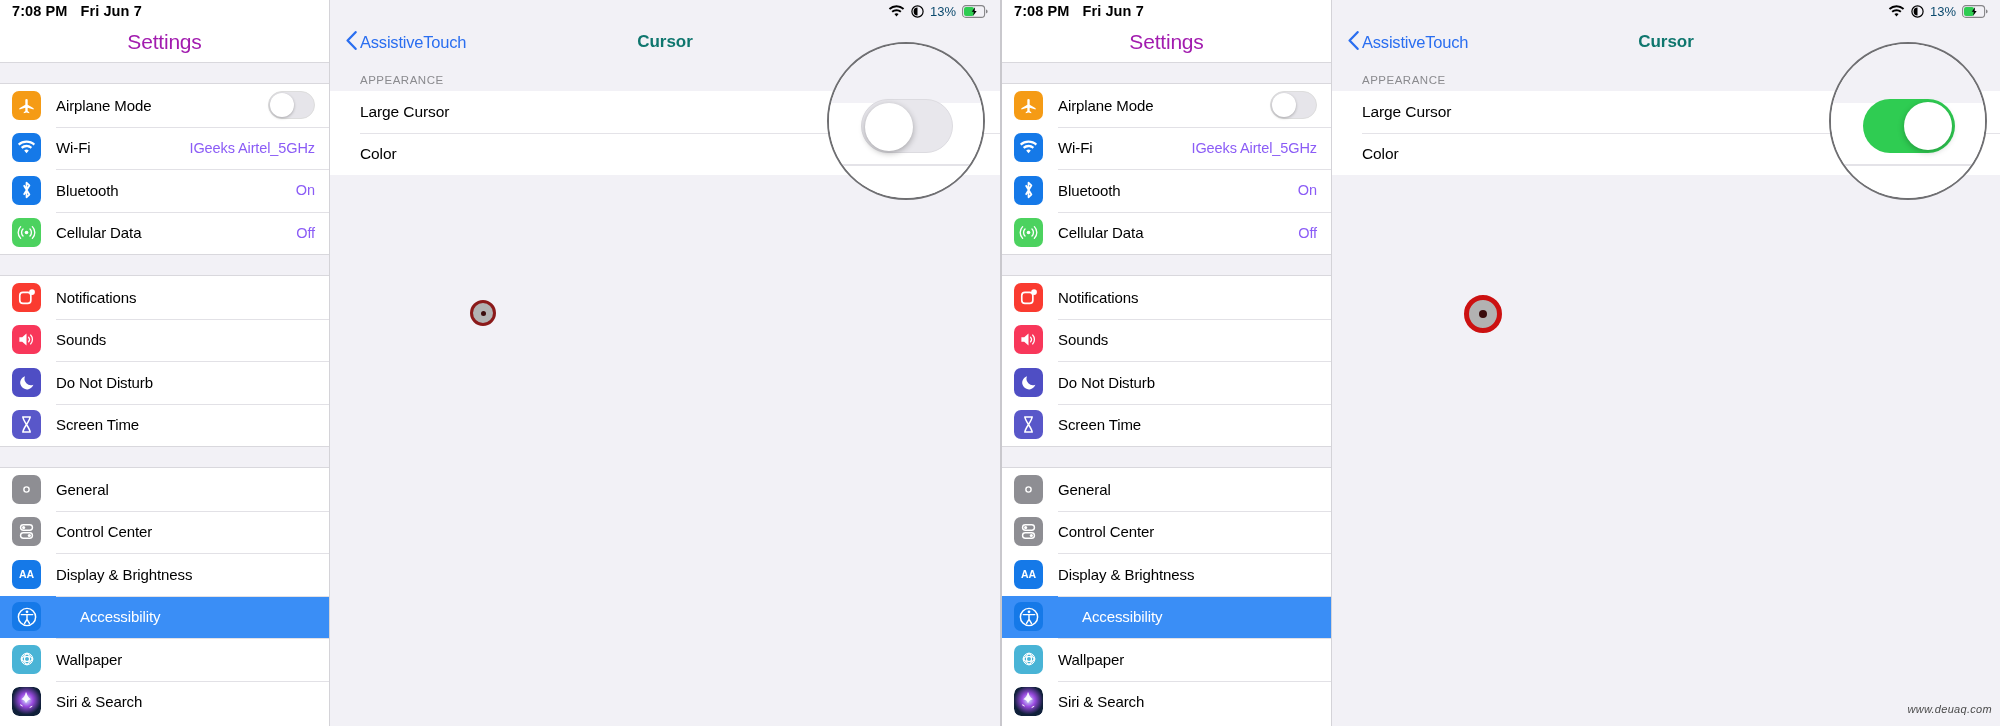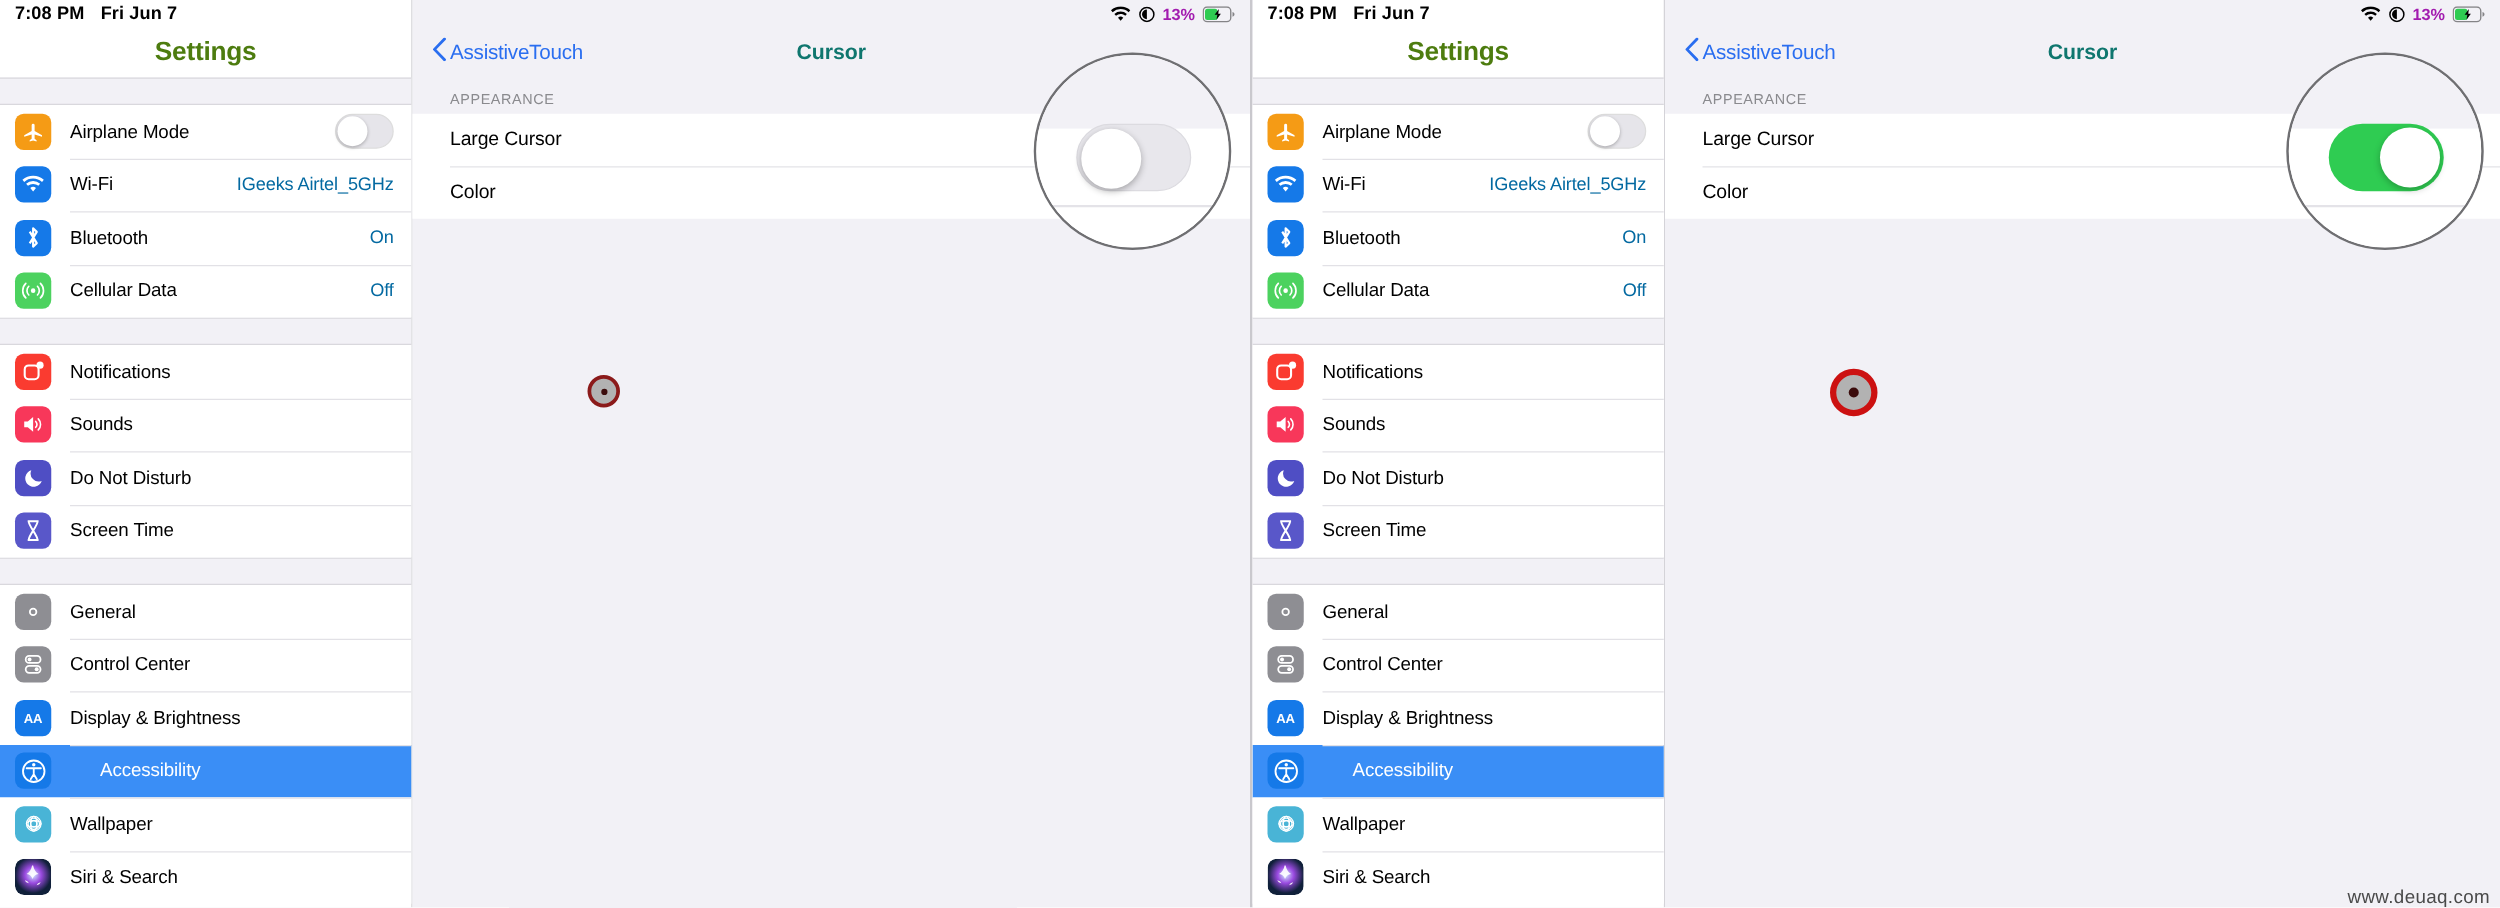--- a/index.html
+++ b/index.html
@@ -16,54 +16,54 @@
   
   .sidebar { width:330px; height:726px; background:#ffffff; position:relative;
              border-right:1px solid #d4d3d8; flex:0 0 330px; }
 
   .statusbar { height:22px; display:flex; align-items:center; padding:0 10px 0 12px;
                font-size:14.5px; font-weight:bold; color:#000; letter-spacing:.1px; }
   .sb-time { margin-right:13px; }
   .sb-date { font-weight:bold; }
 
   .sb-title { height:40px; display:flex; align-items:center; justify-content:center;
-              font-size:21px; font-weight:bold; color:#4d7c0f; letter-spacing:-.2px; }
+              font-size:21px; font-weight:normal; color:#a21caf; letter-spacing:-.2px; }
 
   .group { background:#ffffff; }
   .group-gap { height:22px; background:#f2f1f6; border-top:1px solid #d9d8dd;
                border-bottom:1px solid #d9d8dd; }
   .group-gap.first { border-top:1px solid #d9d8dd; }
 
   .row { display:flex; align-items:center; height:42.5px; padding-left:12px;
          padding-right:14px; position:relative; background:#fff; }
   .row + .row::before { content:""; position:absolute; left:56px; right:0; top:0;
                         height:1px; background:#e2e1e6; }
   .row.selected { background:#3a8ef6; }
   .row.selected .row-label { color:#ffffff;margin-left:24px; }
 
   .ic { width:29px; height:29px; border-radius:7px; flex:0 0 29px; margin-right:15px;
         display:flex; align-items:center; justify-content:center; position:relative;
         color:#fff; }
   .ic svg { display:block; }
 
   .row-label { font-size:15px; color:#000; letter-spacing:-.1px; white-space:nowrap; }
-  .row-value { margin-left:auto; font-size:14.5px; color:#0369a1; letter-spacing:-.1px; }
+  .row-value { margin-left:auto; font-size:14.5px; color:#8b5cf6; letter-spacing:-.1px; }
 
   
   .switch { margin-left:auto; width:47px; height:28px; border-radius:14px;
             background:#e6e5ea; border:1px solid #ddd; position:relative; flex:0 0 47px; }
   .switch .knob { position:absolute; top:1px; left:1px; width:24px; height:24px;
                   border-radius:50%; background:#fff; box-shadow:0 1px 3px rgba(0,0,0,.28); }
 
   
   .detail { flex:1; height:726px; background:#f2f1f6; position:relative; }
   .detail-status { height:22px; display:flex; align-items:center; justify-content:flex-end;
                    padding-right:12px; gap:6px; }
   .st-icon { display:flex; align-items:center; }
-  .st-pct { font-size:13px; font-weight:bold; color:#a21caf;text-align:right; }
+  .st-pct { font-size:13px; font-weight:normal; color:#0c4a6e;text-align:right; }
 
   .nav { height:40px; display:flex; align-items:center; position:relative; padding:0 16px; }
   .back { display:flex; align-items:center; color:#2a6ef0; font-size:16.5px;
           letter-spacing:-.2px; cursor:pointer;text-align:center; }
   .back svg { margin-right:3px; }
   .nav-title { position:absolute; left:0; right:0; text-align:center; font-size:17px;
                font-weight:bold; color:#0f766e; pointer-events:none; }
 
   .sec-hdr { font-size:11.5px; color:#8a8a8e; letter-spacing:.5px;
              padding:12px 0 5px 30px; }
@@ -93,22 +93,22 @@
                           background:#fff; box-shadow:0 2px 6px rgba(0,0,0,.3); }
   .bigswitch.on { background:#2fcc52; }
   .bigswitch.on .bknob { position:absolute; top:3px; right:3px; border-radius:50%;
                          background:#fff; box-shadow:0 2px 6px rgba(0,0,0,.25); }
 
   
   .cursor-dot { position:absolute; border-radius:50%; background:#b2b2b2;
                 display:flex; align-items:center; justify-content:center; }
   .cursor-dot .inner { border-radius:50%; background:#3b0c0c; }
 
-  .watermark { position:absolute; right:8px; bottom:0; font-size:15px; color:#4a4a4a;
-               letter-spacing:.3px; }
+  .watermark { position:absolute; right:8px; bottom:11px; font-size:11px; color:#4a4a4a;
+               letter-spacing:.3px;font-style:italic; }
 
   
   .peek { height:14px; overflow:hidden; }
 </style>
 </head>
 <body>
 
 <div class="stage">
 
   <div class="shot">

